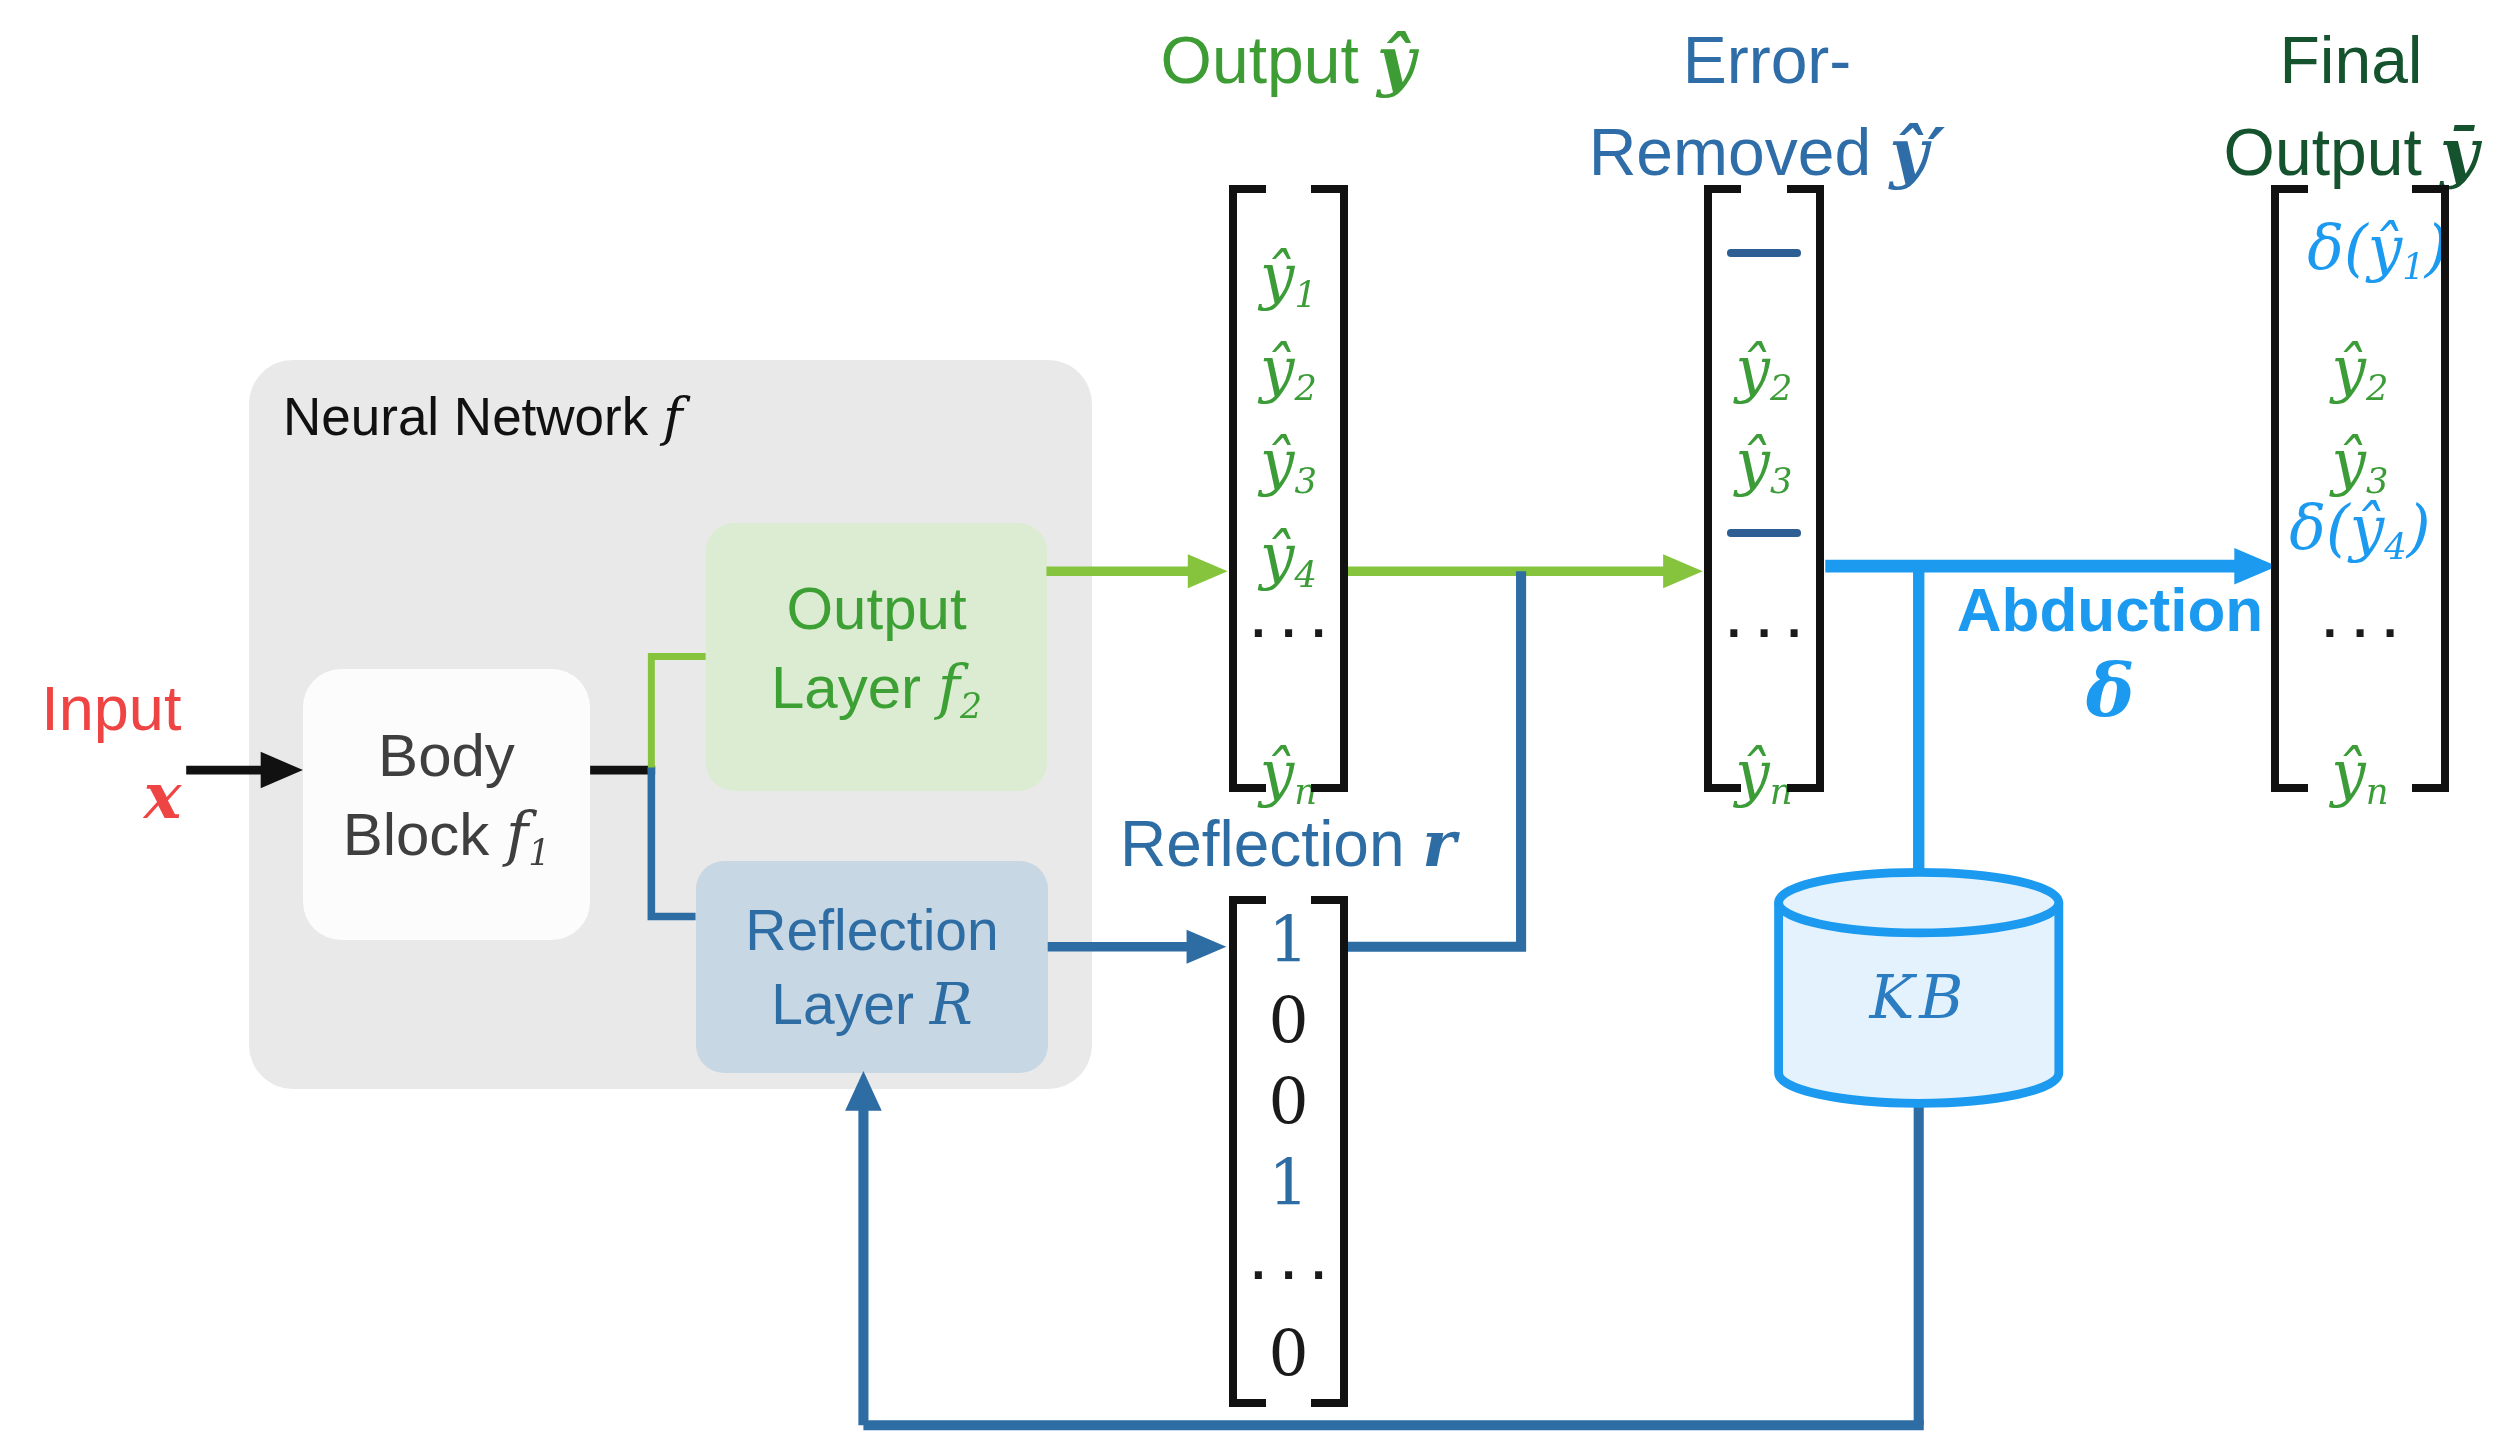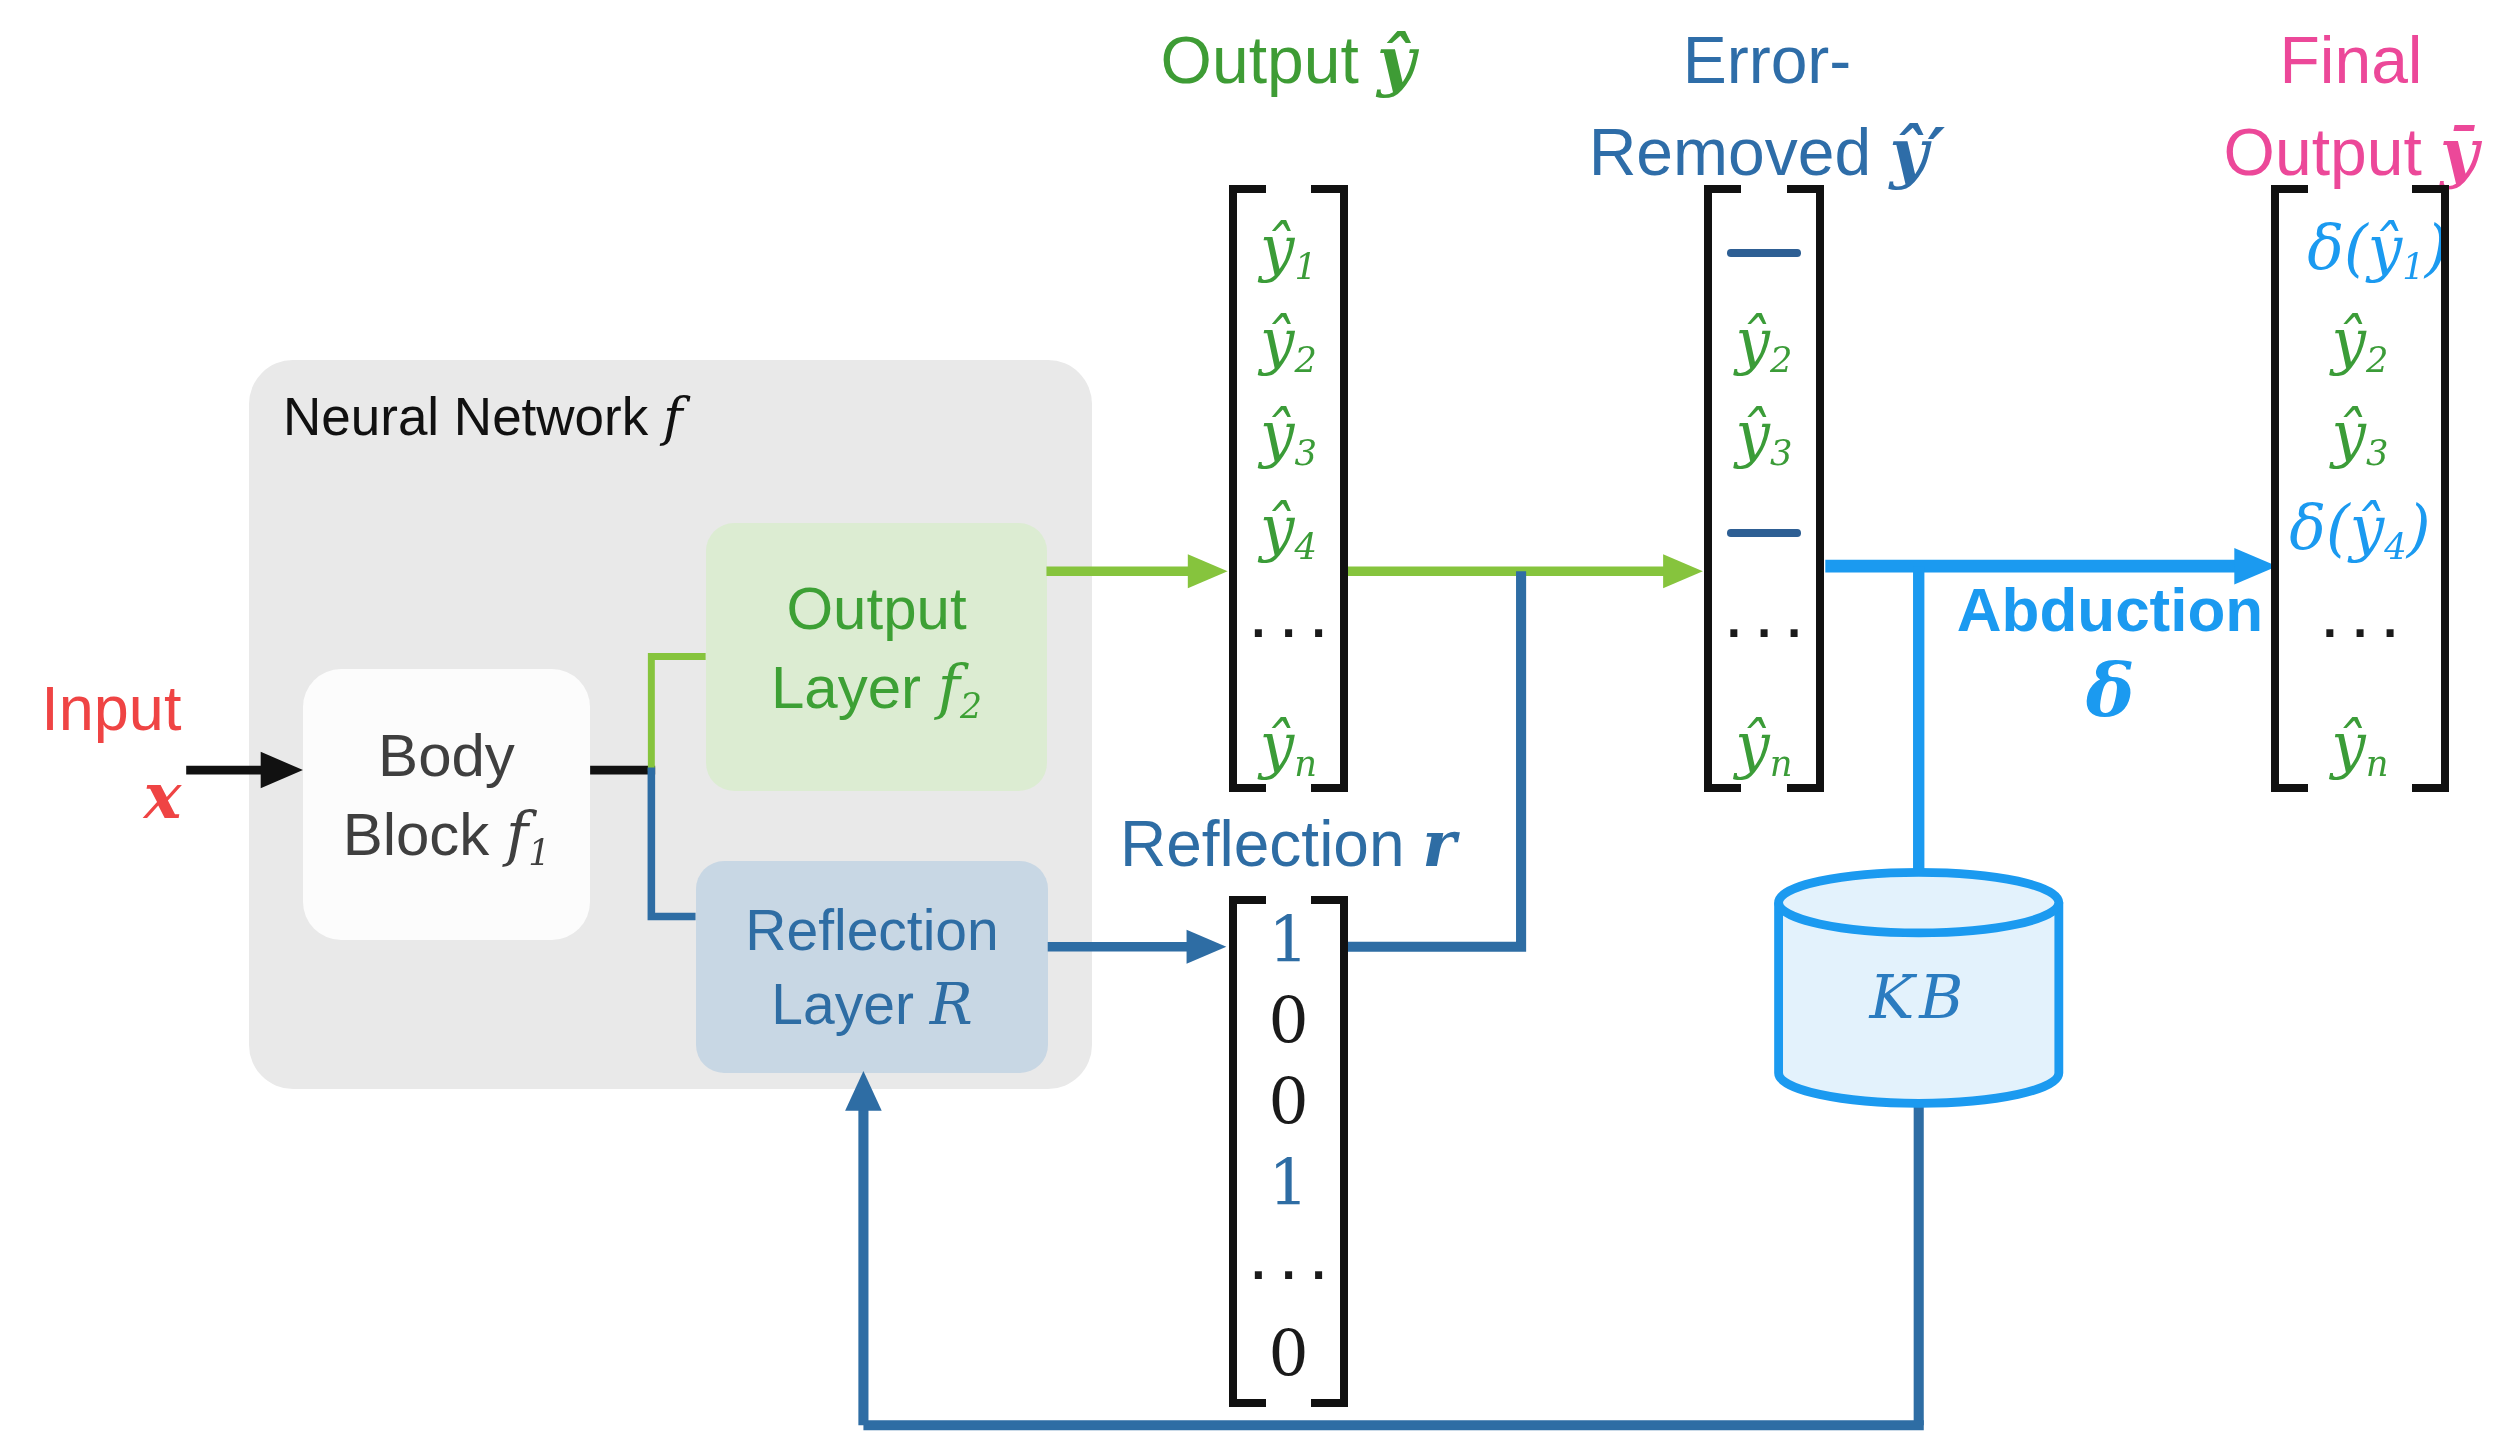--- a/index.html
+++ b/index.html
@@ -24,21 +24,21 @@
   .math.b{font-weight:700;}
   .sub{font-family:"DejaVu Serif",serif;font-style:italic;font-size:0.58em;vertical-align:-0.28em;}
 
   .nn-title{position:absolute;left:283px;top:386px;font-size:53px;color:#111;white-space:nowrap;}
 
   .input-label{position:absolute;left:11.4px;top:664px;width:170px;text-align:right;
                color:#ef4444;font-size:63px;line-height:88px;}
 
   .hdr{position:absolute;top:14px;transform:translateX(-50%);text-align:center;
        font-size:66px;line-height:92px;white-space:nowrap;}
-  .hdr.green{color:#3e9c35;} .hdr.steel{color:#2e6da8;} .hdr.bright{color:#ec4899;}
+  .hdr.green{color:#3e9c35;} .hdr.steel{color:#2e6da8;} .hdr.bright{color:#14532d;}
   .hdr .math{font-weight:700;}
 
   .refl-title{position:absolute;left:1288px;top:800px;transform:translateX(-50%);
               font-size:64px;line-height:88px;color:#2e6da4;white-space:nowrap;text-align:center;}
 
   .abduction{position:absolute;left:2110px;top:567px;transform:translateX(-50%);
              text-align:center;color:#1b9af0;white-space:nowrap;}
   .abduction .word{font-size:62px;font-weight:700;line-height:85px;}
   .abduction .delta{font-size:73px;line-height:79px;font-weight:700;}
 
@@ -47,21 +47,21 @@
             color:#2b7cc0;letter-spacing:5px;}
 
   
   .vec{position:absolute;}
   .vec::before,.vec::after{content:"";position:absolute;top:0;bottom:0;width:29px;
         border:8.2px solid #111;}
   .vec::before{left:0;border-right:none;}
   .vec::after{right:0;border-left:none;}
   .vrow{position:absolute;left:0;right:0;height:88px;line-height:88px;text-align:center;
         font-family:"DejaVu Serif",serif;font-style:italic;font-size:61px;white-space:nowrap;}
-  .vrow.green{color:#3b9c38;}
+  .vrow.green{color:#3b9c38;margin-top:28px;}
   .vrow.blue{color:#1b9af0;}
   .vrow.steel{color:#2e6da4;font-style:normal;font-size:63px;}
   .vrow.black{color:#1a1a1a;font-style:normal;font-size:63px;}
   .vrow.dots{color:#1a1a1a;font-style:normal;font-family:"DejaVu Sans",sans-serif;
              font-weight:700;font-size:40px;letter-spacing:15px;text-indent:15px;}
   .vrow .bar{display:inline-block;width:74px;height:7.6px;background:#2e5f94;
              border-radius:3.8px;vertical-align:middle;}
 </style>
 </head>
 <body>

